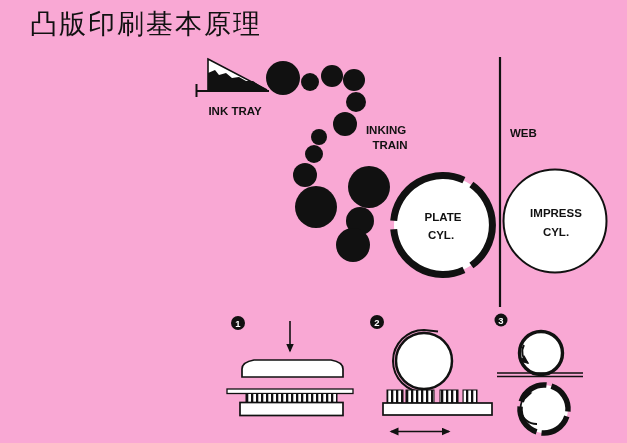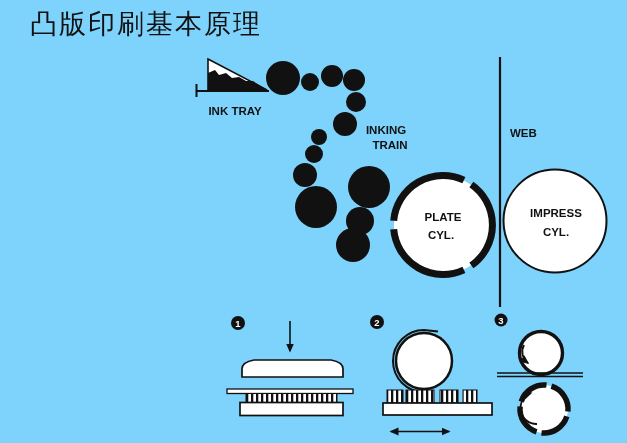--- a/index.html
+++ b/index.html
@@ -1,19 +1,19 @@
 <!DOCTYPE html>
 <html><head>
 <meta charset="utf-8">
 <style>
   html,body{margin:0;padding:0;background:#ffffff;}
   .stage{
     position:relative;
     width:627px;height:443px;
-    background:#7dd3fc;
+    background:#f9a8d4;
     overflow:hidden;
     font-family:"Liberation Sans", sans-serif;
     text-align:center;
   }
   .title{
     position:absolute;
     left:30px;top:6px;
     font-family:"Liberation Serif", serif;
     font-size:27px;
     letter-spacing:2px;

